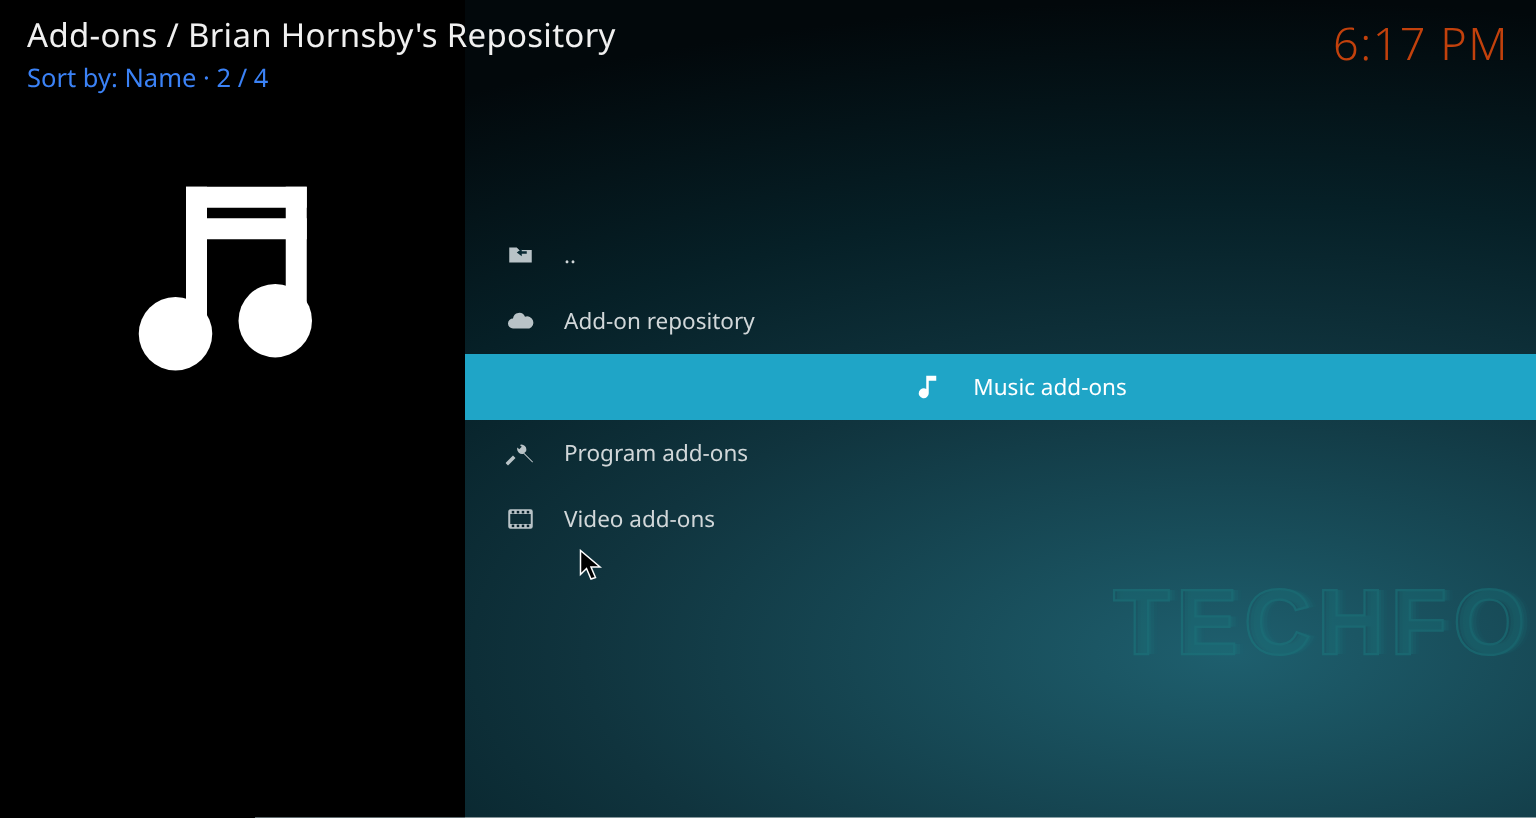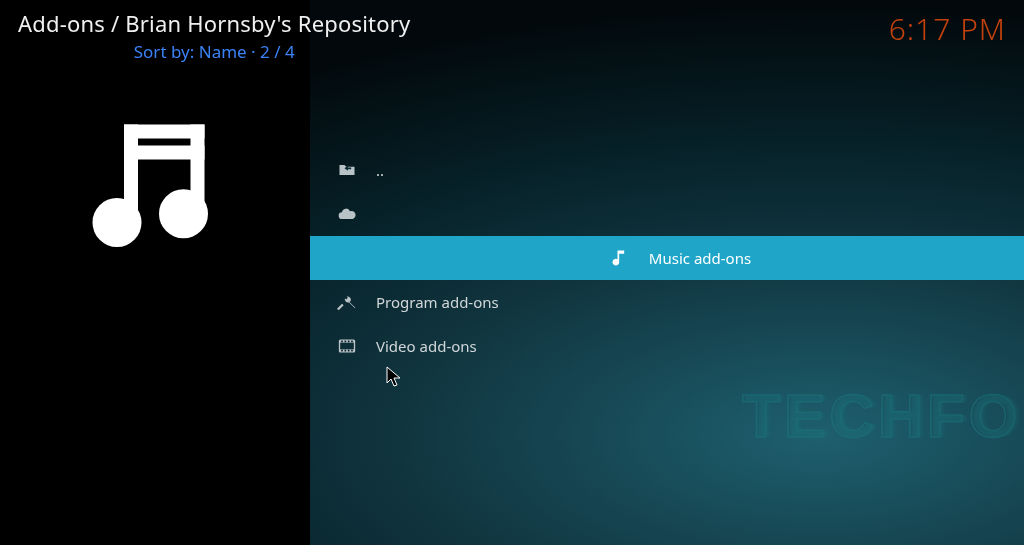--- a/index.html
+++ b/index.html
@@ -18,21 +18,21 @@
   }
   .main { flex: 1; position: relative; }
   .header {
     position: absolute;
     top: 0; left: 0; right: 0;
     padding: 8px 18px 0 18px;
     display: flex;
     justify-content: space-between;
     align-items: flex-start;
   }
-  .header-left { display: flex; flex-direction: column; text-align: center; }
+  .header-left { display: flex; flex-direction: column; }
   .breadcrumb { font-size: 22px; font-weight: 400; color: #f0f0f0; letter-spacing: 0.2px; }
   .sort-line { font-size: 17px; color: #3b82f6; margin-top: 2px; }
   .clock { font-size: 30px; font-weight: 300; color: #c2410c; letter-spacing: 1px; }
   .sidebar-icon-wrap {
     position: absolute;
     top: 100px; left: 0; right: 0;
     display: flex;
     justify-content: center;
     align-items: center;
   }
@@ -118,20 +118,21 @@
         </span>
         <span>..</span>
       </div>
 
       <div class="list-row">
         <span class="icon">
           <svg viewBox="0 0 24 24">
               <path fill="#b9c3c7" d="M19 18H6a4 4 0 0 1 0-8 5 5 0 0 1 9.6-1.4A4 4 0 0 1 19 18z"></path>
             </svg>
         </span>
+        <span>Add-on repository</span>
       </div>
 
       <div class="list-row selected" style="position:relative;">
         <span class="icon">
           <svg viewBox="0 0 24 24">
               <path fill="#ffffff" d="M9 3v10.55A4 4 0 1 0 11 17V7h6V3H9z"></path>
             </svg>
         </span>
         <span>Music add-ons</span>
         <svg class="cursor" viewBox="0 0 16 22">

